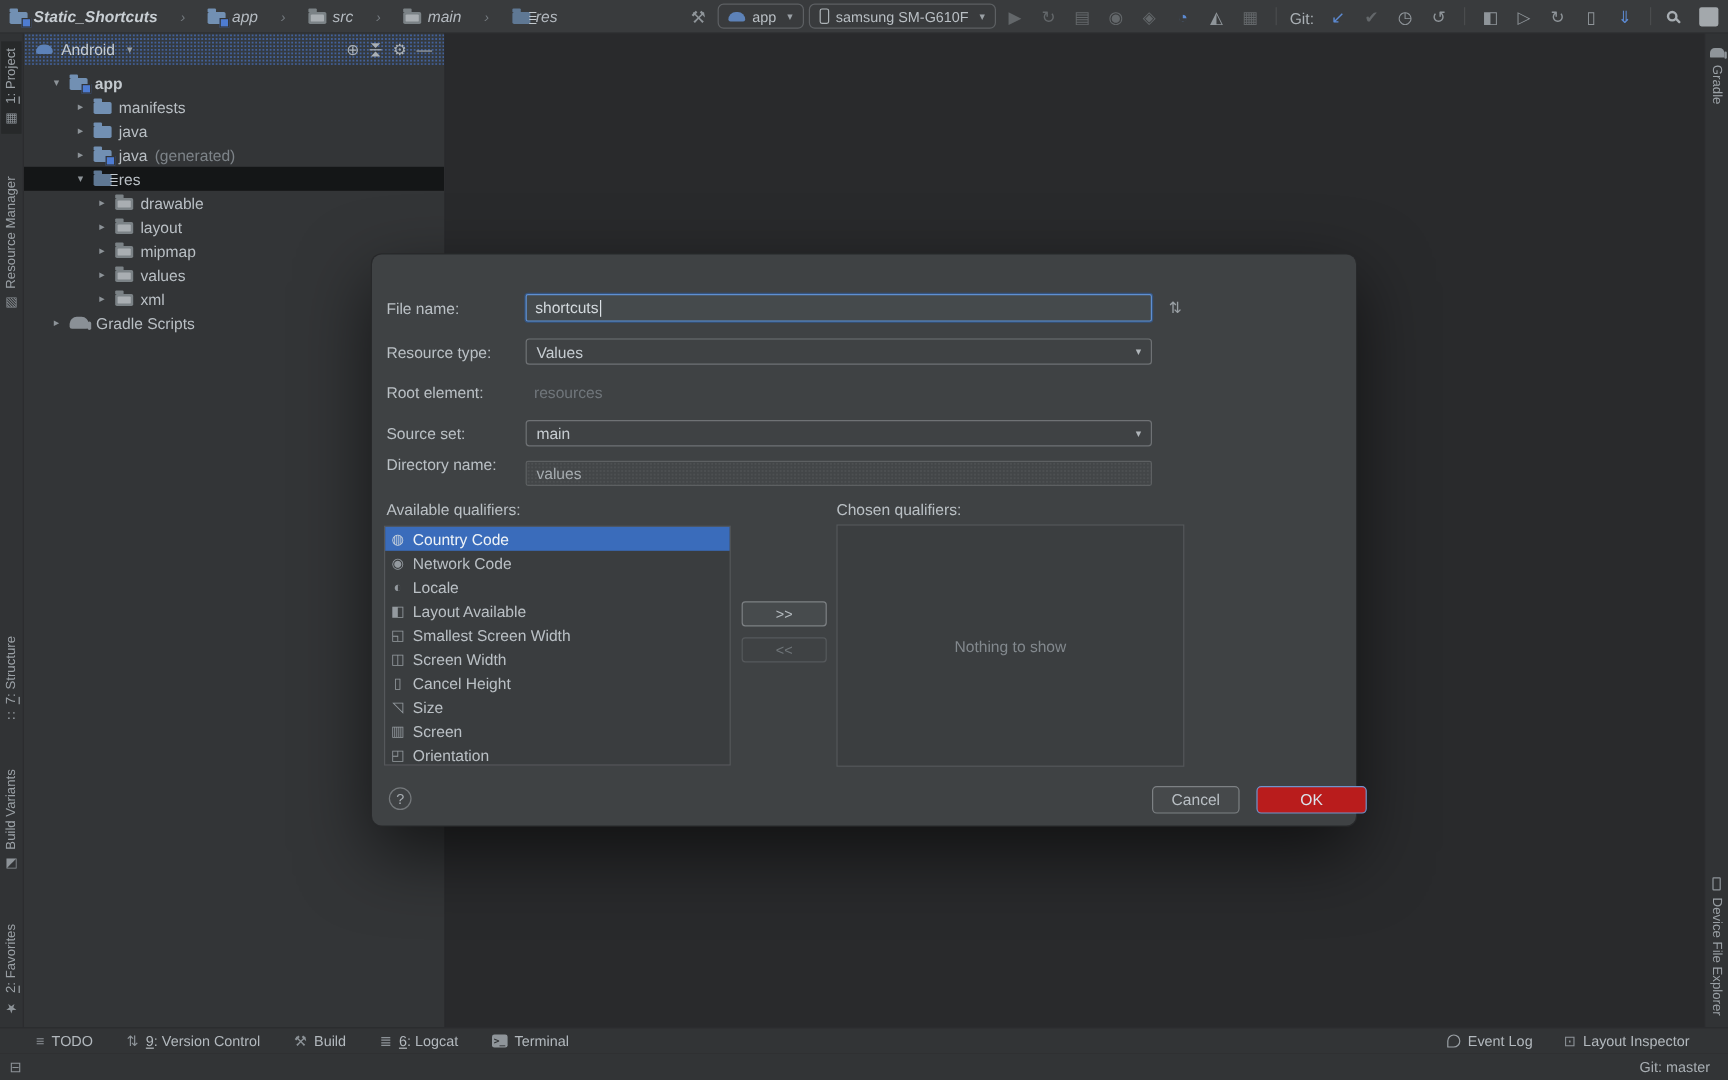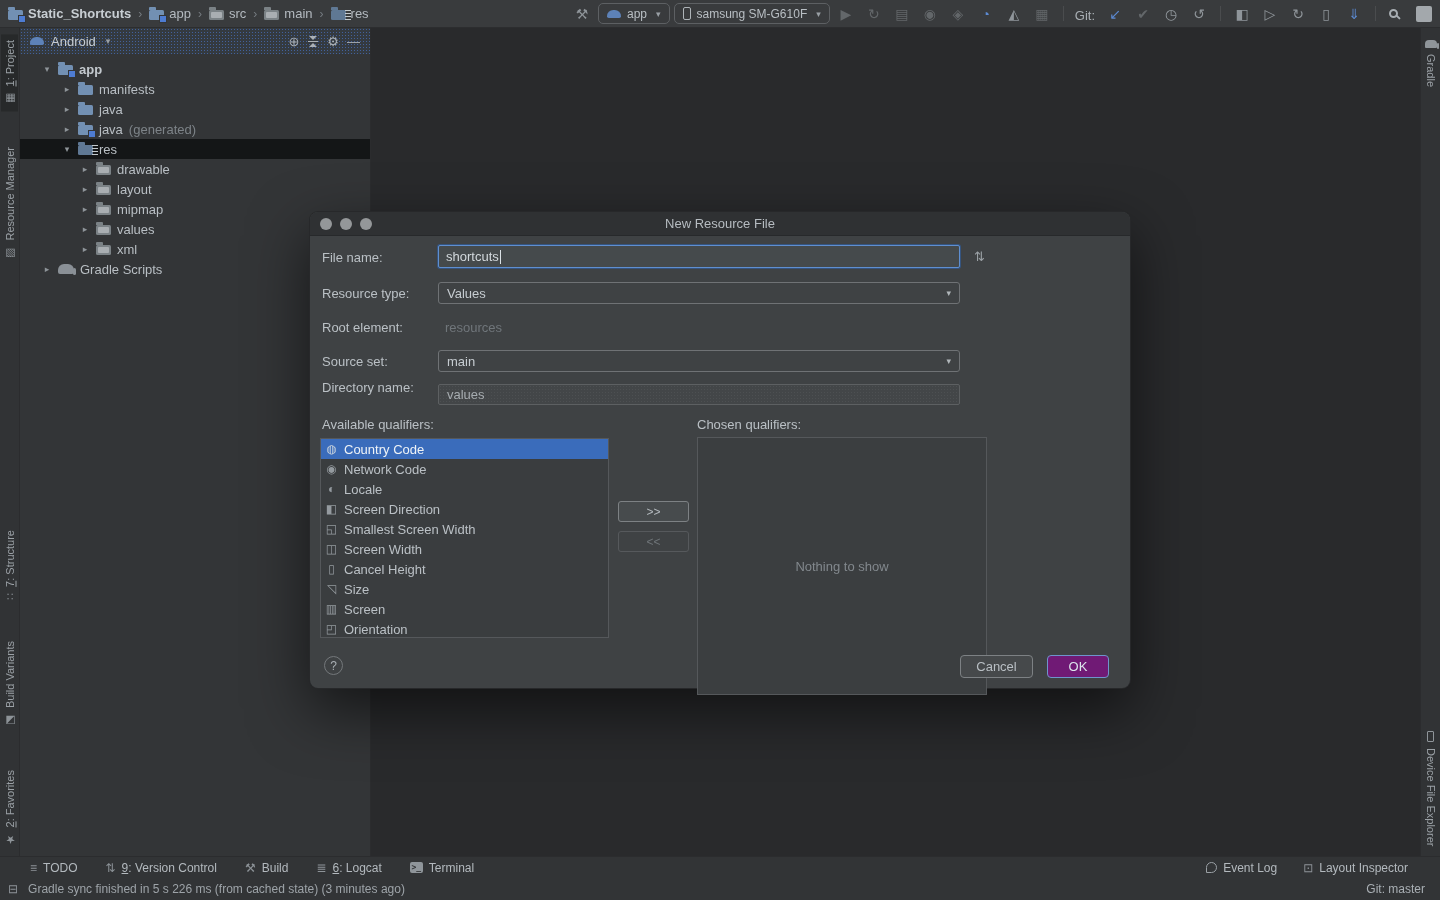--- a/index.html
+++ b/index.html
@@ -6,21 +6,21 @@
 html,body { margin:0; padding:0; }
 body {
   width:1440px; height:900px; position:relative; overflow:hidden;
   background:#2a2b2d; font-family:"Liberation Sans", sans-serif;
   -webkit-font-smoothing:antialiased;
 }
 
 
 .toolbar{position:absolute;top:0;left:0;right:0;height:28px;background:#393b3d;
   border-bottom:1px solid #2c2d2f;display:flex;align-items:center;padding:0 8px;gap:4px;}
-.crumbs{display:flex;align-items:center;gap:4px;}
+.crumbs{display:flex;align-items:center;gap:16px;font-style:italic;}
 .crumb{display:flex;align-items:center;gap:5px;color:#b4bac0;font-size:13px;}
 .crumb.first{color:#c8ced3;font-weight:bold;}
 .crumb-sep{color:#757b80;font-size:12px;margin:0 3px;}
 .spacer{flex:1;}
 .tbicon{color:#8f959a;font-size:14px;width:24px;text-align:center;line-height:26px;}
 .tbicon.dim{color:#63676a;}
 .tbicon.blue{color:#5c8ad2;}
 .vsep{width:1px;height:15px;background:#4a4c4e;margin:0 5px;}
 .selectbox{display:flex;align-items:center;gap:6px;border:1px solid #5d6063;border-radius:5px;
   height:21px;padding:0 8px;color:#b9bfc4;font-size:12px;}
@@ -104,29 +104,29 @@
   border:1px solid #5d6062;border-radius:2px;color:#a6acb0;font-size:13px;display:flex;align-items:center;padding:0 8px;}
 .qlist{position:absolute;left:10px;top:226px;width:289px;height:200px;background:#3a3d3f;border:1px solid #55585b;}
 .qrow{height:20px;display:flex;align-items:center;gap:6px;padding:0 4px;font-size:13px;color:#bac0c5;}
 .qrow.sel{background:#3a6cbb;color:#eef3f7;}
 .qicon{width:13px;text-align:center;font-size:12px;color:#949a9f;flex:none;}
 .qrow.sel .qicon{color:#cdd6de;}
 .mbtn{position:absolute;left:308px;width:71px;height:21px;border-radius:3px;font-size:12px;
   display:flex;align-items:center;justify-content:center;}
 .mbtn.add{top:289px;background:#474b4d;border:1px solid #7d8184;color:#b3b9be;}
 .mbtn.rem{top:319px;background:transparent;border:1px solid #56595c;color:#6e7478;}
-.chosenbox{position:absolute;left:387px;top:225px;width:290px;height:258px;background:#3b3e40;
+.chosenbox{position:absolute;left:387px;top:225px;width:290px;height:202px;background:#3b3e40;
   border:1px solid #55585b;display:flex;align-items:center;justify-content:center;}
 .emptytxt{color:#82888d;font-size:13px;}
 .help{position:absolute;left:14px;top:444px;width:19px;height:19px;border-radius:50%;
   border:1px solid #74787b;color:#a9afb4;font-size:12px;display:flex;align-items:center;justify-content:center;}
 .dbtn{position:absolute;top:443px;height:23px;border-radius:4px;font-size:13px;
   display:flex;align-items:center;justify-content:center;}
 .dbtn.cancel{left:650px;width:73px;background:#46494b;border:1px solid #7d8184;color:#b9bfc4;}
-.dbtn.ok{left:737px;width:62px;background:#701a75;border:1px solid #6f94cc;color:#dce4ec;}
+.dbtn.ok{left:737px;width:92px;background:#b91c1c;border:1px solid #6f94cc;color:#dce4ec;}
 
 
 .btoolbar{position:absolute;left:0;right:0;bottom:22px;height:22px;background:#323436;
   border-top:1px solid #2b2c2e;display:flex;align-items:center;padding:0 32px 0 30px;gap:28px;
   font-size:12px;color:#b3b9be;}
 .btool{display:flex;align-items:center;gap:6px;}
 .bicon{color:#8d9398;font-size:12px;}
 .iterm{width:13px;height:11px;background:#8f959a;border-radius:2px;color:#2f3133;
   font:bold 8px "DejaVu Sans Mono", monospace;display:flex;align-items:center;justify-content:center;}
 .ibubble{width:11px;height:11px;border:1.5px solid #9aa0a5;border-radius:50% 50% 50% 0;}
@@ -317,28 +317,20 @@
       <span class="chev">▸</span>
       <span class="i-elephant"></span>
       <span>Gradle Scripts</span>
     </div>
   </div>
 </div>
 
 <div class="editor"></div>
 
 <div class="dialog">
-  <div class="dlg-title">
-    <span class="tlights">
-        <i></i>
-        <i></i>
-        <i></i>
-      </span>
-    <span>New Resource File</span>
-  </div>
 
   <span class="dlg-label" style="top:38px">File name:</span>
   <div class="input">
     <span>shortcuts</span>
       <span class="caret"></span>
   </div>
   <span class="updown">⇅</span>
 
   <span class="dlg-label" style="top:74px">Resource type:</span>
   <div class="combo" style="top:70px">
@@ -371,21 +363,21 @@
     <div class="qrow">
       <span class="qicon">◉</span>
       <span>Network Code</span>
       </div>
     <div class="qrow">
       <span class="qicon">◐</span>
       <span>Locale</span>
       </div>
     <div class="qrow">
       <span class="qicon">◧</span>
-      <span>Screen Direction</span>
+      <span>Layout Available</span>
       </div>
     <div class="qrow">
       <span class="qicon">◱</span>
       <span>Smallest Screen Width</span>
       </div>
     <div class="qrow">
       <span class="qicon">◫</span>
       <span>Screen Width</span>
       </div>
     <div class="qrow">
@@ -446,15 +438,14 @@
     </div>
     <div class="btool">
       <span class="bicon">⊡</span>
       <span>Layout Inspector</span>
     </div>
   </div>
 </div>
 
 <div class="statusbar">
   <span class="sticon">⊟</span>
-  <span>Gradle sync finished in 5 s 226 ms (from cached state) (3 minutes ago)</span>
   <span class="gitbranch">Git: master</span>
 </div>
 
 </body></html>

